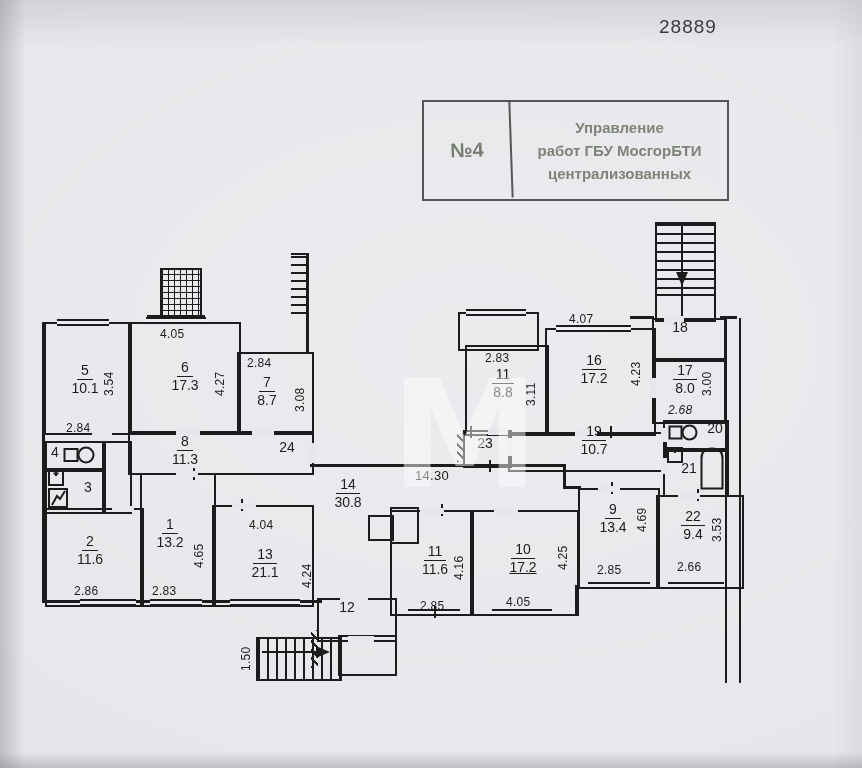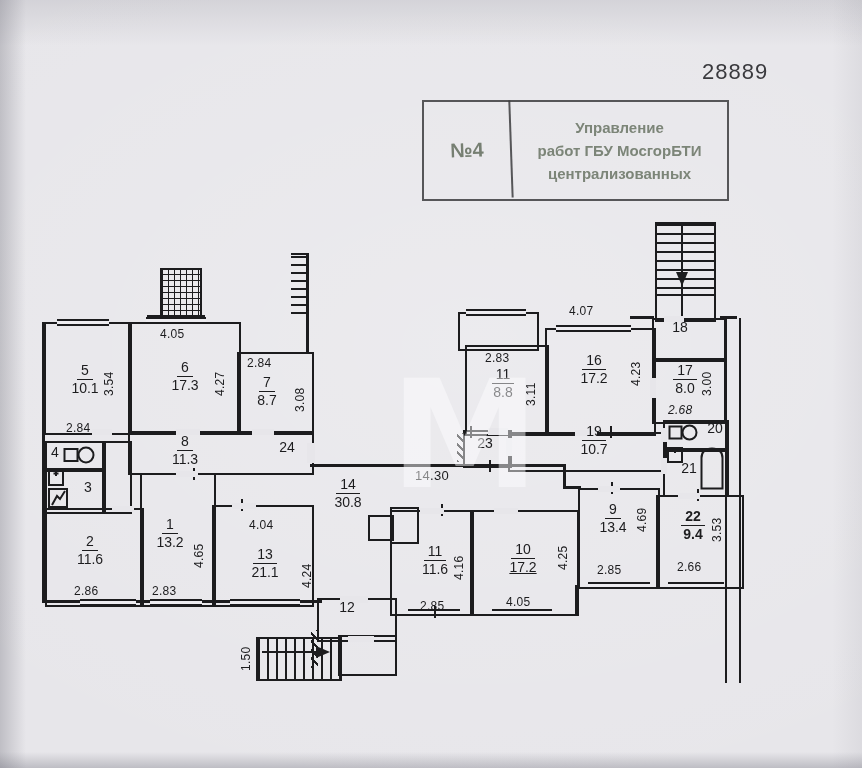--- a/index.html
+++ b/index.html
@@ -34,21 +34,21 @@
   .rl .n{display:inline-block;border-bottom:1.6px solid #1c1c1e;padding:0 4px 1px;}
   .rl.plain .n{border-bottom:none;padding:0;}
   .rl .a{display:block;padding-top:1px;}
   .dim{position:absolute;font-size:12px;white-space:nowrap;z-index:5;color:#1c1c1e;letter-spacing:.3px;}
   .dim.v{transform:rotate(-90deg);transform-origin:0 0;}
   svg.fx{position:absolute;z-index:4;}
   
   .title{position:absolute;left:272px;top:18px;font-size:30px;letter-spacing:3px;color:#2d2d30;z-index:6;}
   .title .u{display:inline-block;min-width:68px;text-align:center;border-bottom:2.5px solid #2d2d30;padding-bottom:1px;}
   .title .w{margin-left:2px;}
-  .docnum{position:absolute;left:702px;top:16px;font-size:22px;letter-spacing:1px;color:#3a3a3e;z-index:6;margin-top:43px;}
+  .docnum{position:absolute;left:659px;top:16px;font-size:19px;letter-spacing:1px;color:#3a3a3e;z-index:6;}
   
   .stamp{position:absolute;left:422px;top:100px;width:303px;height:97px;border:2px solid rgba(60,60,62,.85);display:flex;z-index:6;}
   .stamp .c1{width:86px;border-right:2px solid rgba(60,60,62,.85);display:flex;align-items:center;justify-content:center;
              font-size:20px;font-weight:bold;color:#767f72;transform:rotate(-2deg);}
   .stamp .c2{flex:1;display:flex;flex-direction:column;align-items:center;justify-content:center;
              font-size:15px;font-weight:bold;color:#7c8578;line-height:1.55;text-align:center;}
   .wm{position:absolute;left:390px;top:348px;font-size:150px;font-weight:bold;z-index:6;
       color:rgba(252,252,255,.48);font-family:"DejaVu Sans",sans-serif;}
 </style>
 </head>
@@ -241,34 +241,34 @@
   <div class="rl" style="left:662px;top:363px;width:46px;">
     <span class="n">17</span><span class="a">8.0</span></div>
   <div class="rl" style="left:568px;top:424px;width:52px;">
     <span class="n">19</span><span class="a">10.7</span></div>
   <div class="rl plain" style="left:702px;top:421px;width:26px;">
     <span class="n">20</span></div>
   <div class="rl plain" style="left:674px;top:461px;width:30px;">
     <span class="n">21</span></div>
   <div class="rl" style="left:590px;top:502px;width:46px;">
     <span class="n">9</span><span class="a">13.4</span></div>
-  <div class="rl" style="left:672px;top:509px;width:42px;font-weight:bold;">
+  <div class="rl" style="left:672px;top:509px;width:42px;">
     <span class="n">22</span><span class="a">9.4</span></div>
 
   <div class="dim" style="left:160px;top:327px;">4.05</div>
   <div class="dim" style="left:247px;top:356px;">2.84</div>
   <div class="dim" style="left:66px;top:421px;">2.84</div>
   <div class="dim" style="left:74px;top:584px;">2.86</div>
   <div class="dim" style="left:152px;top:584px;">2.83</div>
   <div class="dim" style="left:249px;top:518px;">4.04</div>
   <div class="dim" style="left:415px;top:468px;font-size:13px;">14.30</div>
   <div class="dim" style="left:420px;top:599px;">2.85</div>
   <div class="dim" style="left:506px;top:595px;">4.05</div>
   <div class="dim" style="left:485px;top:351px;">2.83</div>
-  <div class="dim" style="left:569px;top:304px;">4.07</div>
+  <div class="dim" style="left:569px;top:312px;">4.07</div>
   <div class="dim" style="left:668px;top:403px;font-style:italic;">2.68</div>
   <div class="dim" style="left:597px;top:563px;">2.85</div>
   <div class="dim" style="left:677px;top:560px;">2.66</div>
 
   <div class="dim v" style="left:102px;top:396px;">3.54</div>
   <div class="dim v" style="left:213px;top:396px;">4.27</div>
   <div class="dim v" style="left:293px;top:412px;">3.08</div>
   <div class="dim v" style="left:192px;top:568px;">4.65</div>
   <div class="dim v" style="left:300px;top:588px;">4.24</div>
   <div class="dim v" style="left:452px;top:580px;">4.16</div>

